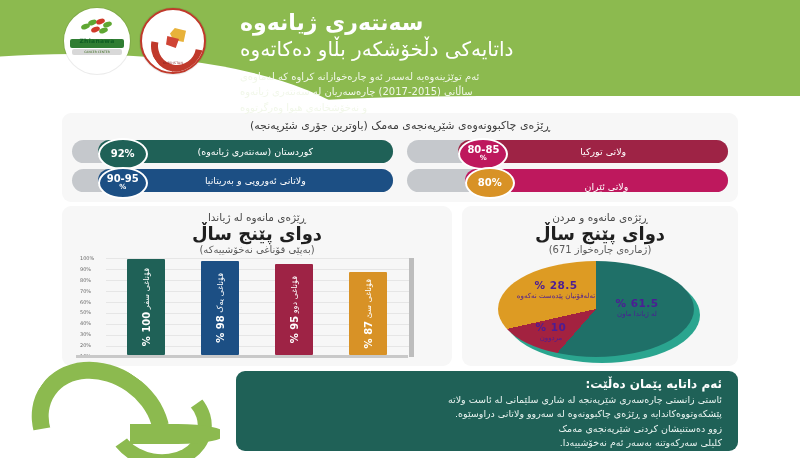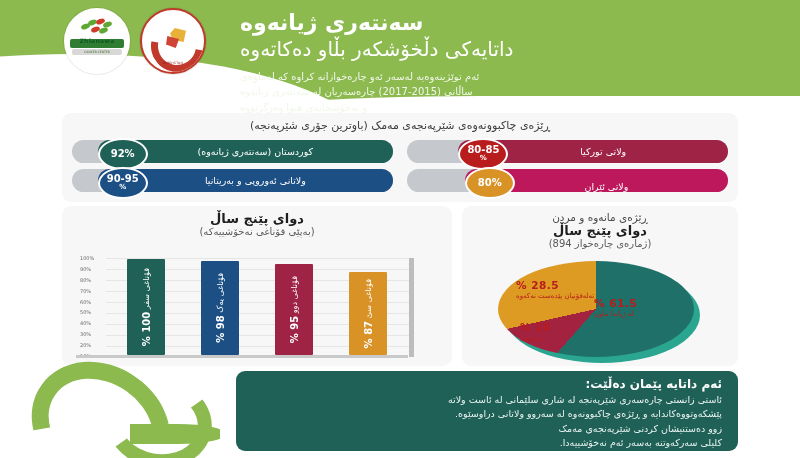--- a/index.html
+++ b/index.html
@@ -132,21 +132,21 @@
     font-family:"DejaVu Sans","Liberation Sans",sans-serif;
   }
   .pill-badge .pct{font-size:7px;}
 
   
   .bar-card{left:62px;top:206px;width:390px;height:160px;}
   .chart-title{
     width:100%;text-align:center;padding-top:5px;
   }
   .ct-l1{font-size:10.5px;color:#4a4a4a;}
-  .ct-l2{font-size:13px;color:#1f1f1f;font-weight:bold;letter-spacing:1px;}
+  .ct-l2{font-size:18px;color:#1f1f1f;font-weight:bold;letter-spacing:1px;}
   .ct-l3{font-size:10px;color:#5a5a5a;}
   .plot{
     position:absolute;left:14px;top:52px;width:362px;height:100px;
   }
   .yaxis{
     position:absolute;right:328px;top:-3px;width:30px;height:104px;
     display:flex;flex-direction:column;justify-content:space-between;
     align-items:flex-end;
   }
   .ytick{font-size:5px;color:#6b6b6b;font-family:"DejaVu Sans",sans-serif;}
@@ -185,21 +185,21 @@
     position:absolute;left:6px;top:6px;width:196px;height:96px;
     border-radius:50%;background:#2aa58f;
   }
   .pie{
     position:absolute;left:0;top:0;width:196px;height:96px;border-radius:50%;
     background:conic-gradient(from 0deg,
       #1f7068 0deg 221.4deg,
       #a32240 221.4deg 257.4deg,
       #dd9b23 257.4deg 360deg);
   }
-  .pie-lab{position:absolute;color:#b91c1c;text-align:left;line-height:1.25;}
+  .pie-lab{position:absolute;color:#4c1d95;text-align:center;line-height:1.25;}
   .pie-pct{font-weight:bold;font-size:10.5px;letter-spacing:.5px;}
   .pie-name{font-size:7px;}
   .lab-alive{left:96px;top:36px;width:86px;}
   .lab-unreach{left:18px;top:18px;width:80px;}
   .lab-dead{left:22px;top:60px;width:62px;}
 
   
   .bottom{
     position:absolute;left:236px;top:371px;width:502px;height:80px;
     background:#1f6157;border-radius:9px;color:#ffffff;
@@ -272,21 +272,21 @@
 
   <div class="card mid-card">
     <div class="mid-title">ڕێژەی چاکبوونەوەی شێرپەنجەی مەمک (باوترین جۆری شێرپەنجە)</div>
     <div class="pill-grid">
 
       <div class="pill-wrap">
         <div class="pill-track"></div>
         <div class="pill-fill" style="width:84%;background:#9e2345;">
           <span class="pill-label">ولاتی تورکیا</span>
         </div>
-        <div class="pill-badge" style="left:16%;background:#b91c1c;">
+        <div class="pill-badge" style="left:16%;background:#be185d;">
           <span>80-85</span>
           <span class="pct">%</span>
         </div>
       </div>
 
       <div class="pill-wrap">
         <div class="pill-track"></div>
         <div class="pill-fill" style="width:92%;background:#1f6157;justify-content:center;">
           <span class="pill-label">کوردستان (سەنتەری ژیانەوە)</span>
         </div>
@@ -316,20 +316,21 @@
           <span>90-95</span>
           <span class="pct">%</span>
         </div>
       </div>
 
     </div>
   </div>
 
   <div class="card bar-card">
     <div class="chart-title">
+      <div class="ct-l1">ڕێژەی مانەوە لە ژیاندا</div>
       <div class="ct-l2">دوای پێنج ساڵ</div>
       <div class="ct-l3">(بەپێی قۆناغی نەخۆشییەکە)</div>
     </div>
     <div class="plot">
       <div class="yaxis">
         <span class="ytick">100%</span>
         <span class="ytick">90%</span>
         <span class="ytick">80%</span>
         <span class="ytick">70%</span>
         <span class="ytick">60%</span>
@@ -378,21 +379,21 @@
         </div>
       </div>
       <div class="axis-h"></div>
     </div>
   </div>
 
   <div class="card pie-card">
     <div class="chart-title">
       <div class="ct-l1">ڕێژەی مانەوە و مردن</div>
       <div class="ct-l2">دوای پێنج ساڵ</div>
-      <div class="ct-l3">(ژمارەی چارەخواز 894)</div>
+      <div class="ct-l3">(ژمارەی چارەخواز 671)</div>
     </div>
     <div class="pie-wrap">
       <div class="pie-shadow"></div>
       <div class="pie"></div>
 
       <div class="pie-lab lab-alive">
         <div class="pie-pct">61.5 %</div>
         <div class="pie-name">لە ژیاندا ماون</div>
       </div>
 

